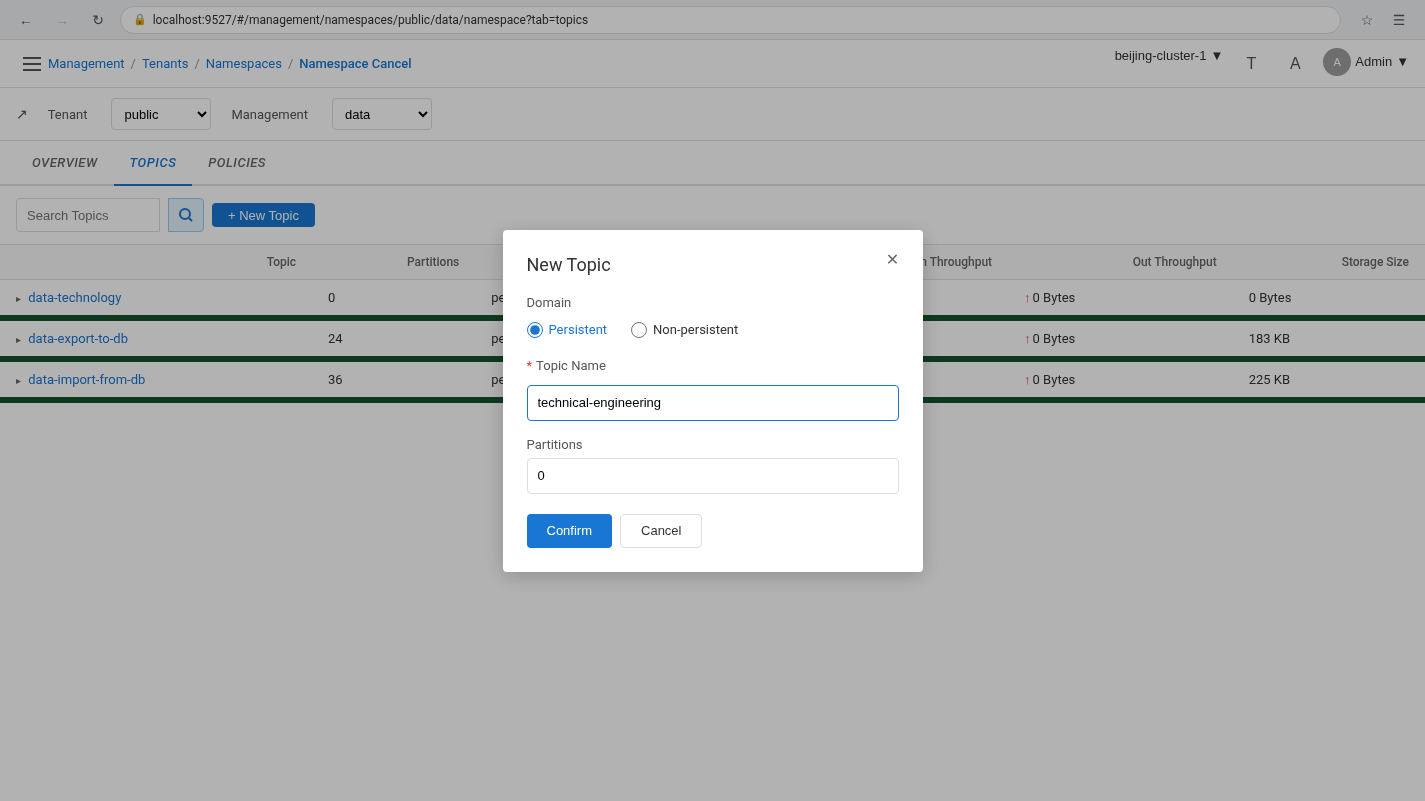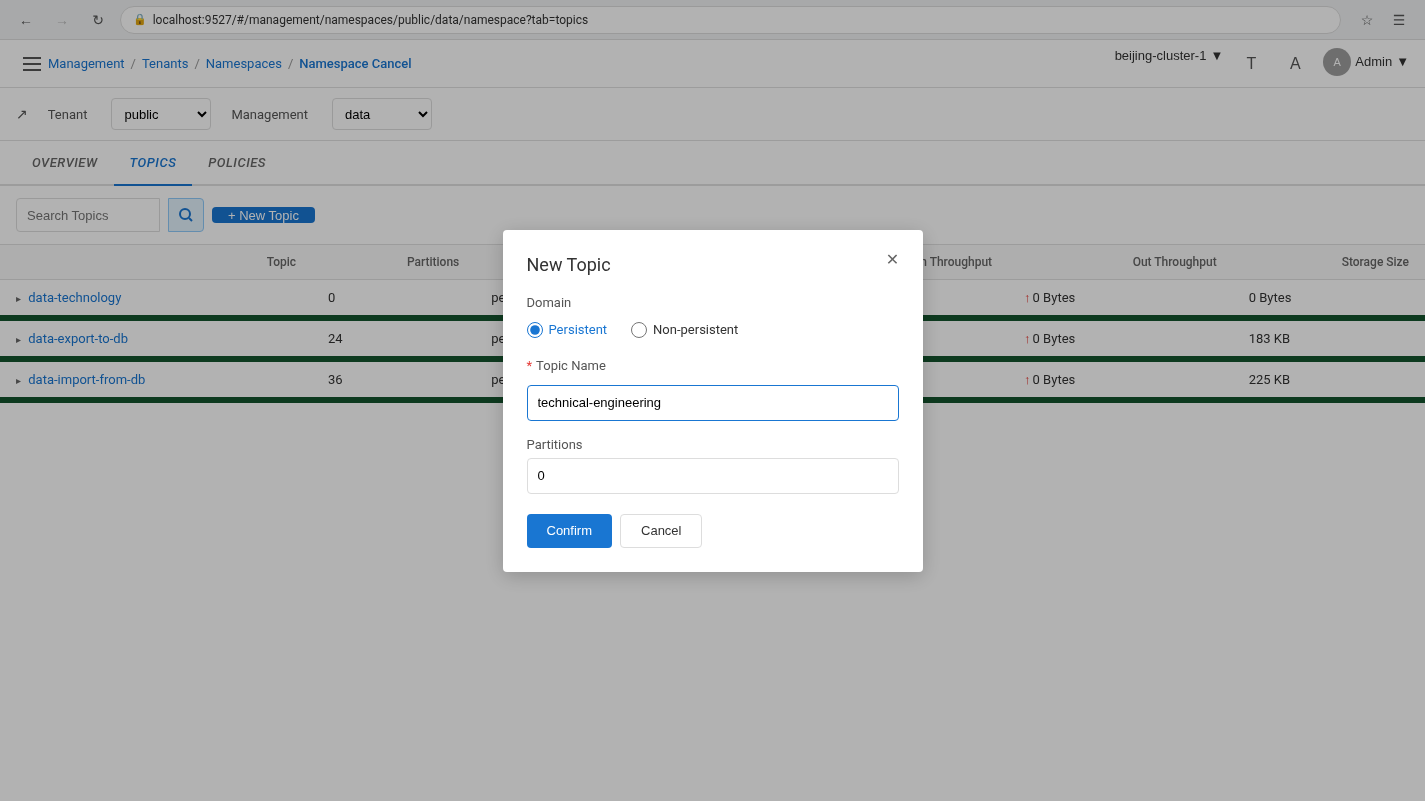--- a/index.html
+++ b/index.html
@@ -154,21 +154,21 @@
       height: 34px;
       width: 36px;
       background: #e3f2fd;
       border: 1px solid #90caf9;
       border-radius: 0 4px 4px 0;
       cursor: pointer;
       display: flex; align-items: center; justify-content: center;
       color: #1976d2;
     }
     .new-topic-btn {
-      height: 16px;
+      height: 24px;
       background: #1976d2;
       color: white;
       border: none;
       border-radius: 4px;
       padding: 0 16px;
       cursor: pointer;
       font-size: 13px;
       display: flex; align-items: center; gap: 4px;
     }
 

